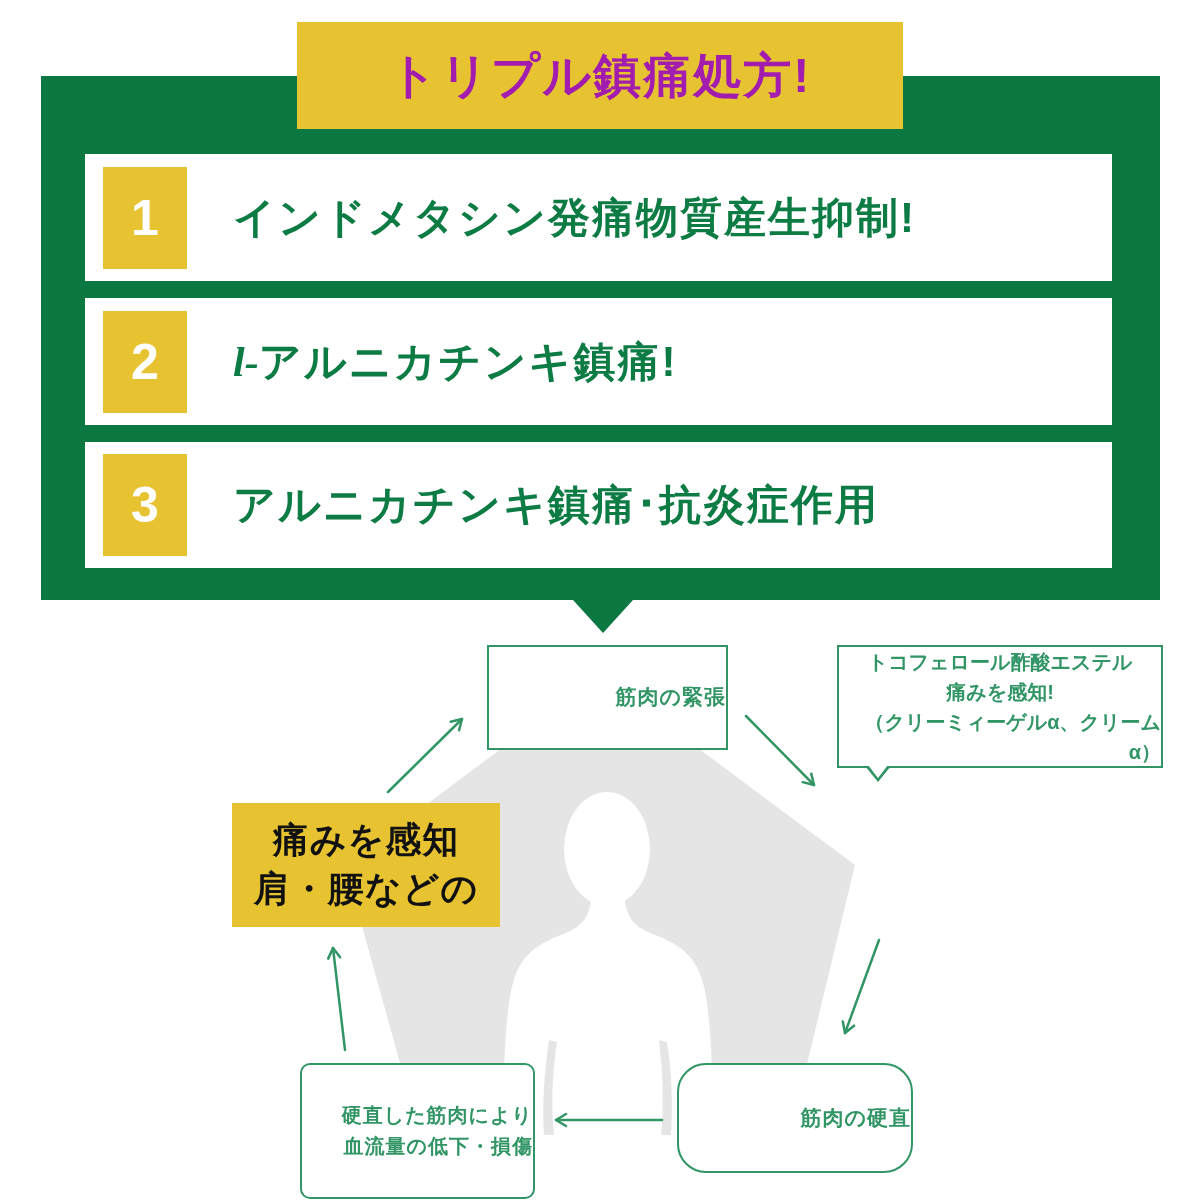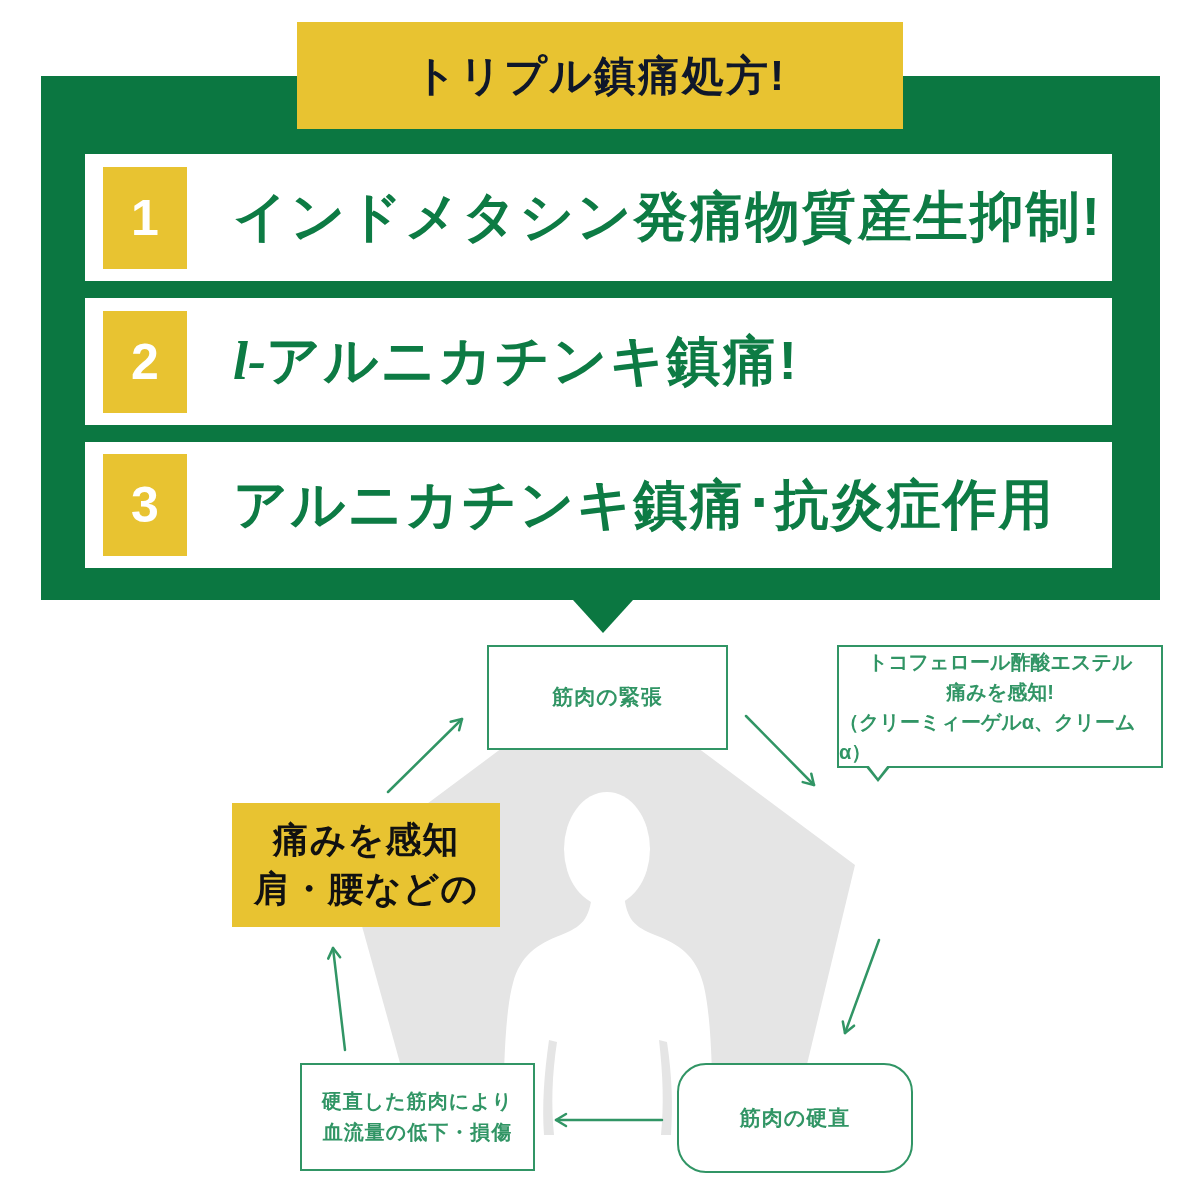--- a/index.html
+++ b/index.html
@@ -17,71 +17,71 @@
     position: absolute; left: 573px; top: 600px; width: 0; height: 0;
     border-left: 30px solid transparent; border-right: 30px solid transparent;
     border-top: 33px solid #0b7741;
   }
   .banner {
     position: absolute; left: 297px; top: 22px; width: 606px; height: 107px;
     background: #e8c331; display: flex; align-items: center; justify-content: center;
     z-index: 3;
   }
   .banner-title {
-    font-size: 42px; font-weight: 700; color: #0f172a; letter-spacing: 2px;
+    font-size: 48px; font-weight: 700; color: #a21caf; letter-spacing: 2px;
   }
   .card {
     position: absolute; left: 85px; width: 1027px; height: 127px;
     background: #ffffff; display: flex; align-items: center; z-index: 2;
   }
   .card-1 { top: 154px; }
   .card-2 { top: 298px; }
   .card-3 { top: 442px; height: 126px; }
   .num-square {
     width: 84px; height: 102px; margin-left: 18px; background: #e8c331;
     display: flex; align-items: center; justify-content: center; flex: none;
   }
   .num-square span { font-size: 50px; font-weight: 700; color: #ffffff; }
   .card-label {
-    margin-left: 46px; font-size: 54px; font-weight: 700; color: #0d7b44;
+    margin-left: 46px; font-size: 42px; font-weight: 700; color: #0d7b44;
     letter-spacing: 2px; white-space: nowrap;
   }
   .card-label .prefix {
     font-family: "Liberation Serif", "DejaVu Serif", serif;
     font-style: italic; font-weight: 700; letter-spacing: 0;
   }
 
   
   .diagram-svg { position: absolute; left: 0; top: 0; width: 1200px; height: 1200px; z-index: 0; }
 
   .node {
     position: absolute; background: #ffffff; border: 2px solid #319565;
-    display: flex; flex-direction: column; align-items: center; justify-content: center;
+    display: flex; flex-direction: column; align-items: flex-end; justify-content: center;
     text-align: center; z-index: 2; color: #319565;
   }
   .node .nline { font-size: 21px; font-weight: 700; letter-spacing: 1px; line-height: 1.55; }
 
   .node-tension     { left: 487px; top: 645px;  width: 241px; height: 105px; }
   .node-compression { left: 705px; top: 810px;  width: 231px; height: 110px; }
   .node-rigidity    { left: 677px; top: 1063px; width: 236px; height: 110px; border-radius: 29px; }
-  .node-nerve       { left: 300px; top: 1063px; width: 235px; height: 108px; }
+  .node-nerve       { left: 300px; top: 1063px; width: 235px; height: 136px; border-radius: 10px; }
   .node-nerve .nline { font-size: 20px; }
 
   .node-pain {
     position: absolute; left: 232px; top: 803px; width: 268px; height: 124px;
     background: #e8c331; display: flex; flex-direction: column; align-items: center;
     justify-content: center; text-align: center; z-index: 2;
   }
   .node-pain .pline { font-size: 36px; font-weight: 800; color: #111111; line-height: 1.35; letter-spacing: 1px; }
 
   .callout {
     position: absolute; left: 837px; top: 645px; width: 326px; height: 123px;
     background: #ffffff; border: 2px solid #319565; z-index: 2;
     display: flex; flex-direction: column; align-items: center; justify-content: center;
-    text-align: left; color: #319565;
+    text-align: right; color: #319565;
   }
   .callout .cline1, .callout .cline2 { font-size: 20px; font-weight: 700; line-height: 1.5; }
   .callout .cline3 { font-size: 20px; font-weight: 700; line-height: 1.5; }
   .callout-tail {
     position: absolute; left: 26px; bottom: -16px; width: 0; height: 0;
     border-left: 13px solid transparent; border-right: 13px solid transparent;
     border-top: 16px solid #319565;
   }
   .callout-tail::after {
     content: ""; position: absolute; left: -10px; top: -17px; width: 0; height: 0;

